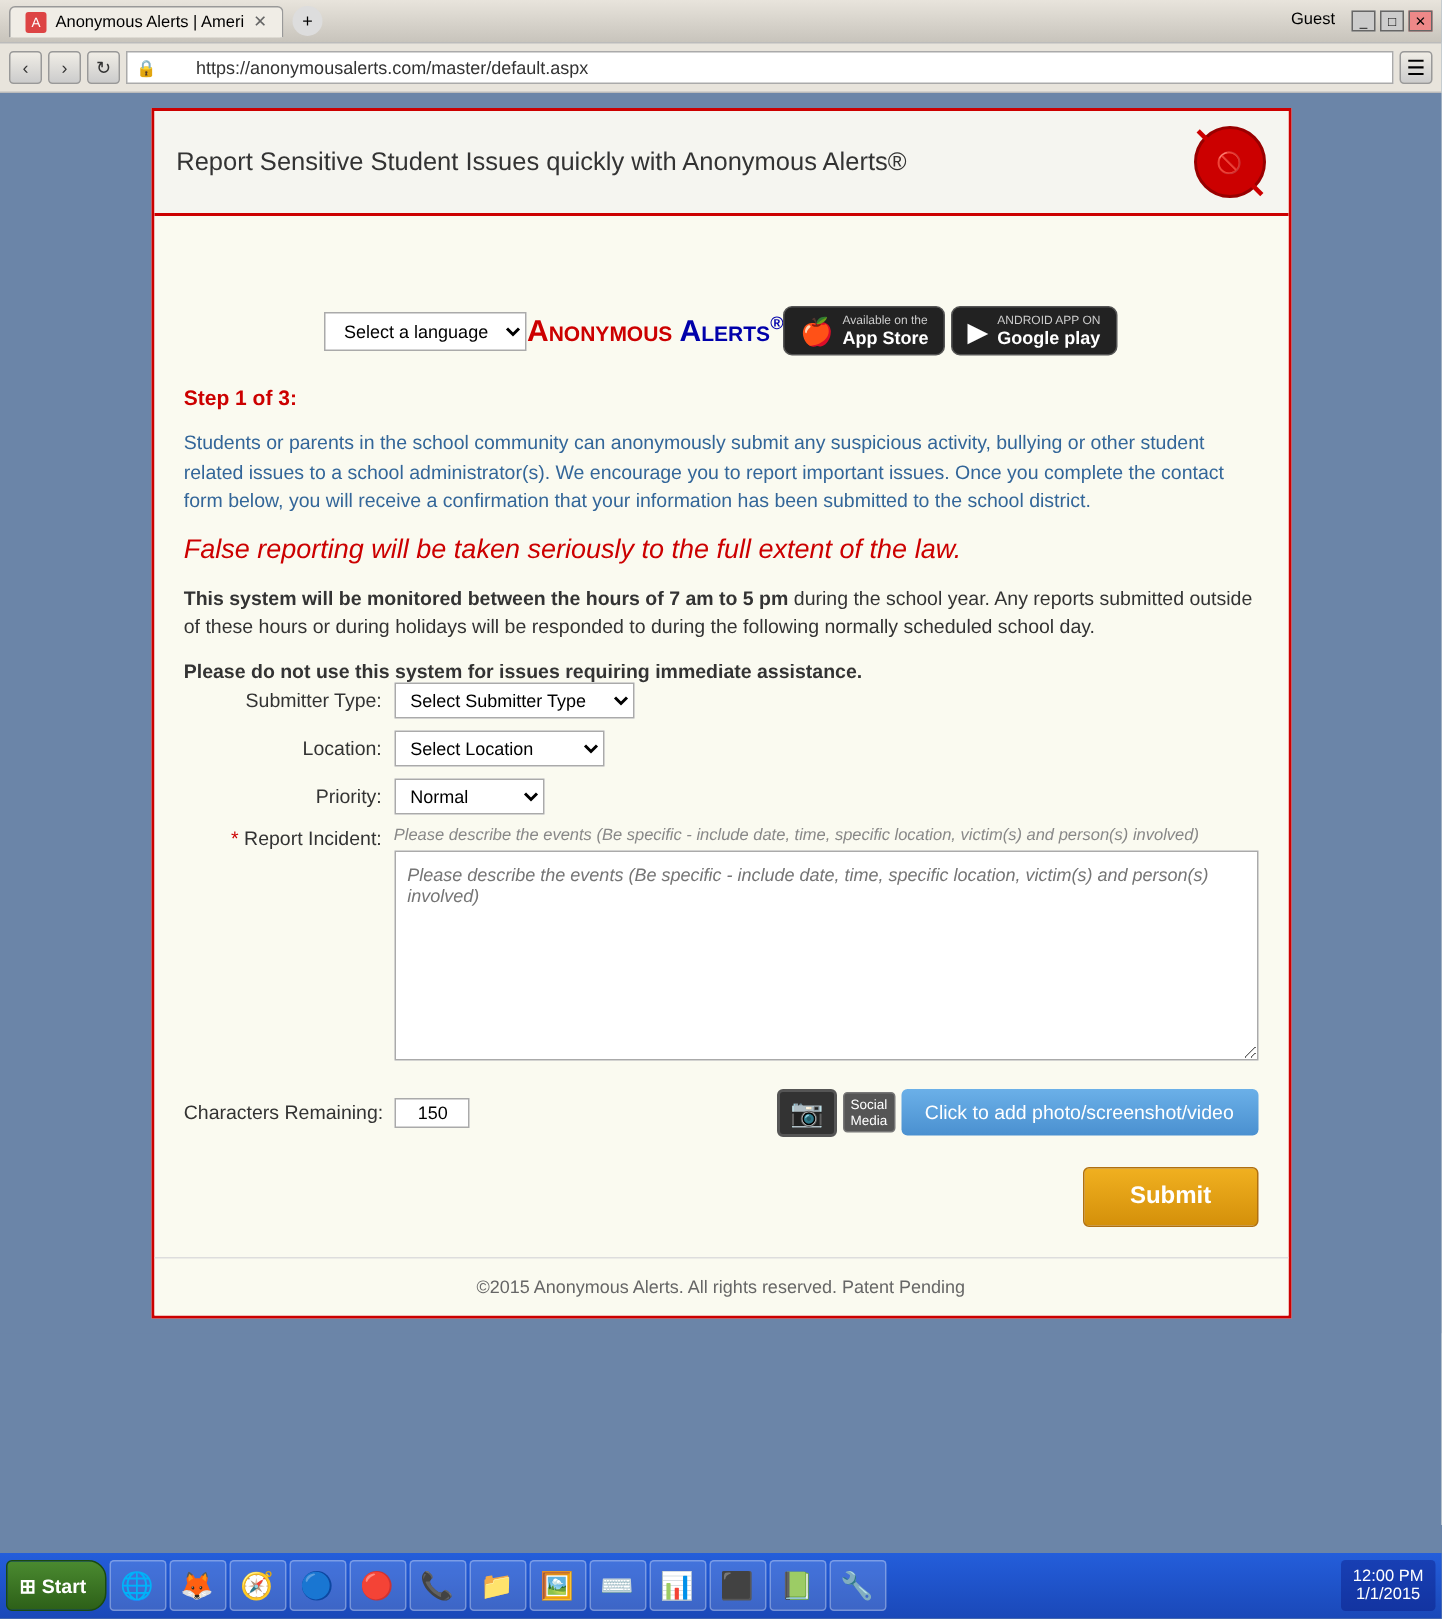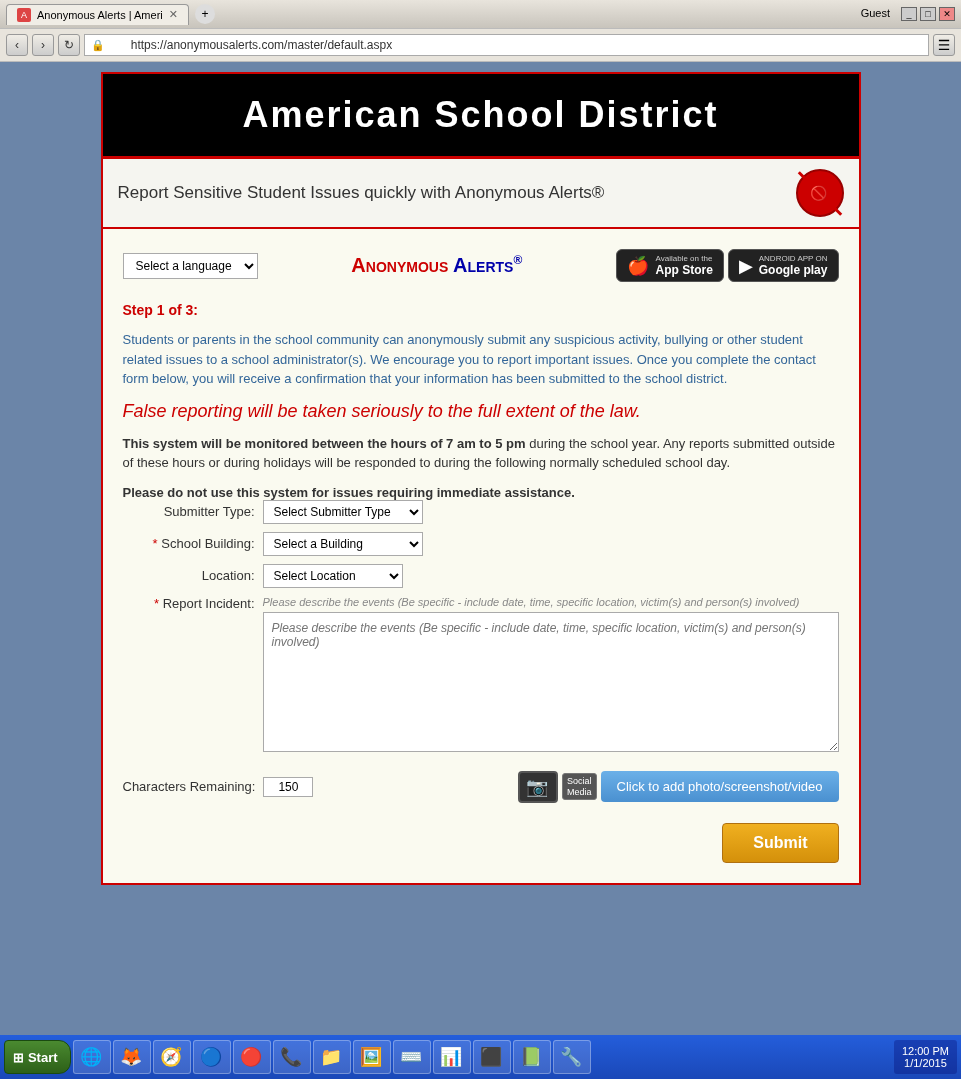--- a/index.html
+++ b/index.html
@@ -190,22 +190,23 @@
     
     .content-area {
       background: #fafaf0;
       padding: 20px;
     }
 
     
     .top-row {
       display: flex;
       align-items: center;
-      justify-content: space-between;
+      justify-content: center;
       margin-bottom: 20px;
+      margin-top: 40px;
     }
     .language-select {
       border: 1px solid #aaa;
       padding: 4px 8px;
       background: white;
       font-size: 12px;
       cursor: pointer;
     }
     .brand-name {
       font-size: 20px;
@@ -514,23 +515,20 @@
       <span class="lock-icon">🔒</span>
       <span class="address-text">https://anonymousalerts.com/master/default.aspx</span>
     </div>
     <div class="menu-btn">☰</div>
   </div>
 </div>
 
 <div class="page-wrapper">
   <div class="site-container">
 
-    <div class="site-header">
-      <h1 class="site-title">American School District</h1>
-    </div>
 
     <div class="tagline-bar">
       <div>
         <span class="tagline-text">
           <strong>Report Sensitive Student</strong><span> Issues quickly with Anonymous Alerts®</span>
         </span>
       </div>
       <div class="bully-icon">
         <span style="font-size:14px;z-index:1;position:relative;">🚫</span>
       </div>
@@ -583,34 +581,34 @@
 
       <div class="form-section">
 
         <div class="form-row">
           <span class="form-label">Submitter Type:</span>
           <select class="form-select" style="min-width:160px;">
             <option>Select Submitter Type</option>
           </select>
         </div>
 
-        <div class="form-row">
-          <span class="form-label required-label">School Building:</span>
-          <select class="form-select" style="min-width:160px;">
-            <option>Select a Building</option>
-          </select>
-        </div>
 
         <div class="form-row">
           <span class="form-label">Location:</span>
           <select class="form-select" style="min-width:140px;">
             <option>Select Location</option>
           </select>
         </div>
 
+        <div class="form-row">
+          <span class="form-label">Priority:</span>
+          <select class="form-select" style="min-width:100px;">
+            <option>Normal</option>
+          </select>
+        </div>
 
         <div class="form-row textarea-row">
           <span class="form-label required-label">Report Incident:</span>
           <div class="textarea-container">
             <div style="font-style:italic;color:#888;font-size:11px;margin-bottom:4px;">Please describe the events (Be specific - include date, time, specific location, victim(s) and person(s) involved)</div>
             <textarea class="report-textarea" placeholder="Please describe the events (Be specific - include date, time, specific location, victim(s) and person(s) involved)" style=""></textarea>
           </div>
         </div>
       </div>
 
@@ -624,20 +622,23 @@
           <div class="social-media-icon">Social<br>Media</div>
           <button class="media-btn">Click to add photo/screenshot/video</button>
         </div>
       </div>
 
       <div class="submit-row">
         <button class="submit-btn">Submit</button>
       </div>
     </div>
 
+    <div class="site-footer">
+      <span>©2015 Anonymous Alerts. All rights reserved. Patent Pending</span>
+    </div>
 
   </div>
 </div>
 
 <div class="taskbar">
   <div class="start-btn">
     <span>⊞</span>
     <span>Start</span>
   </div>
   <div class="taskbar-apps">

